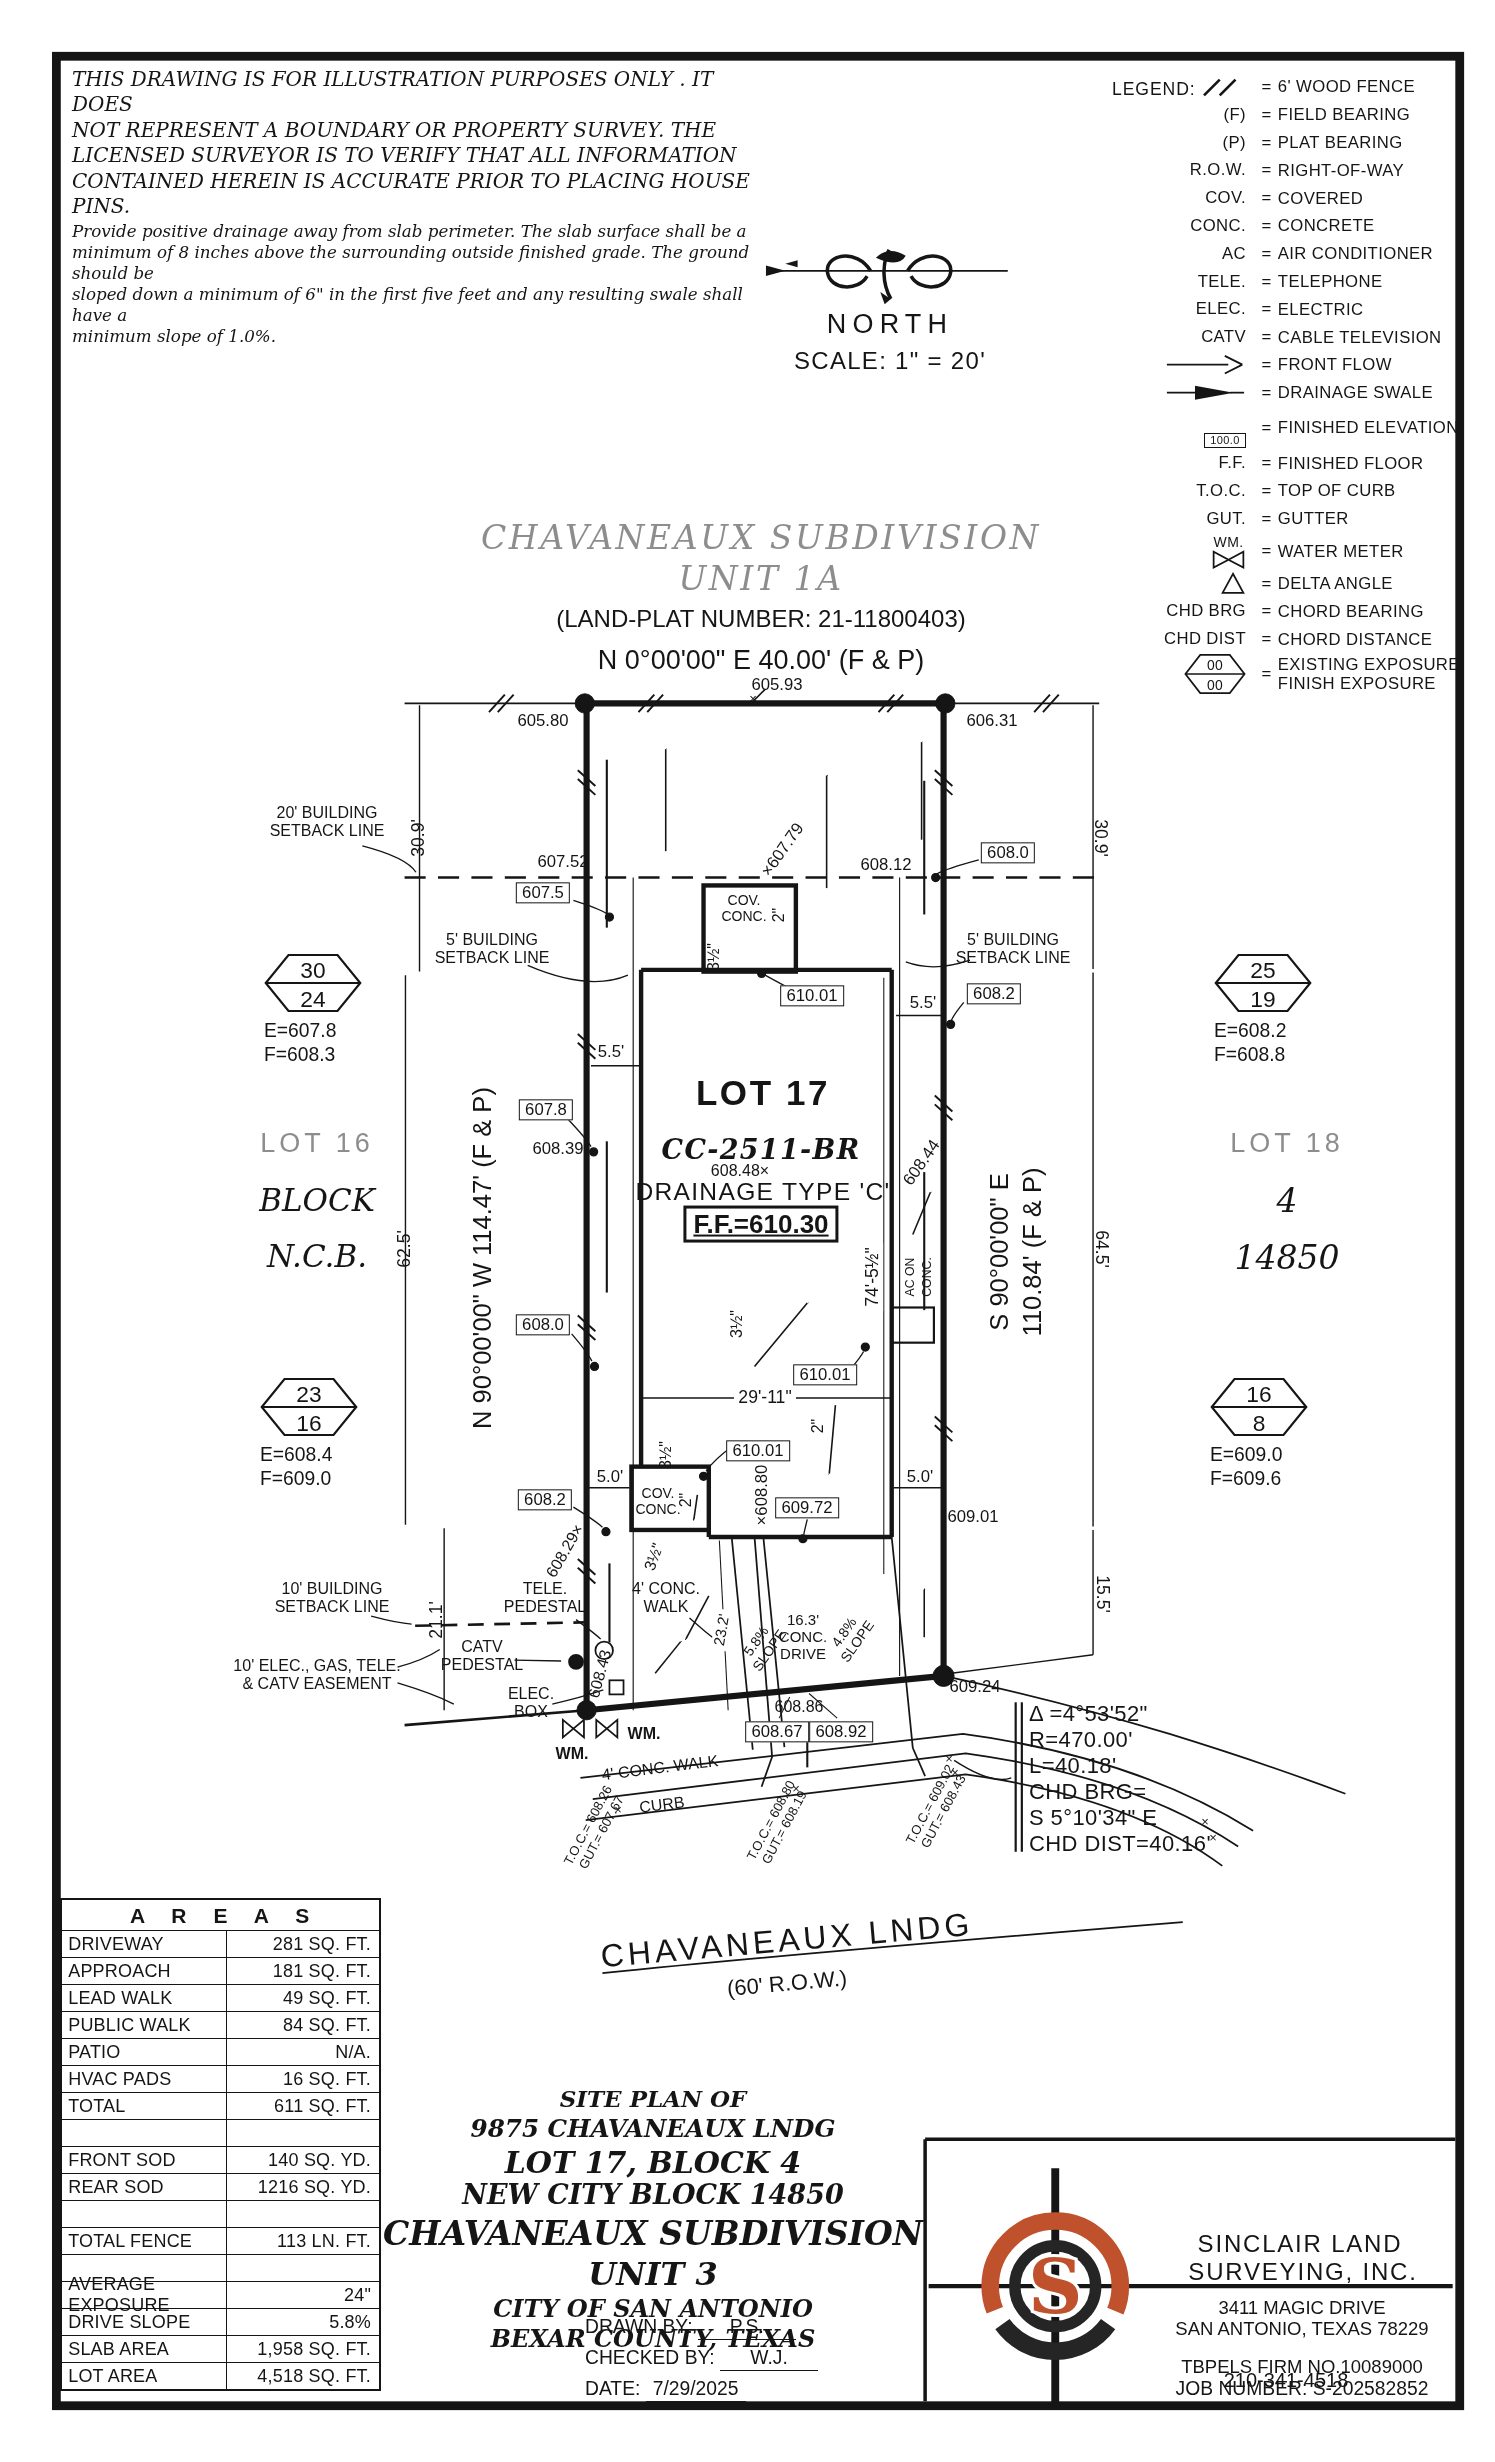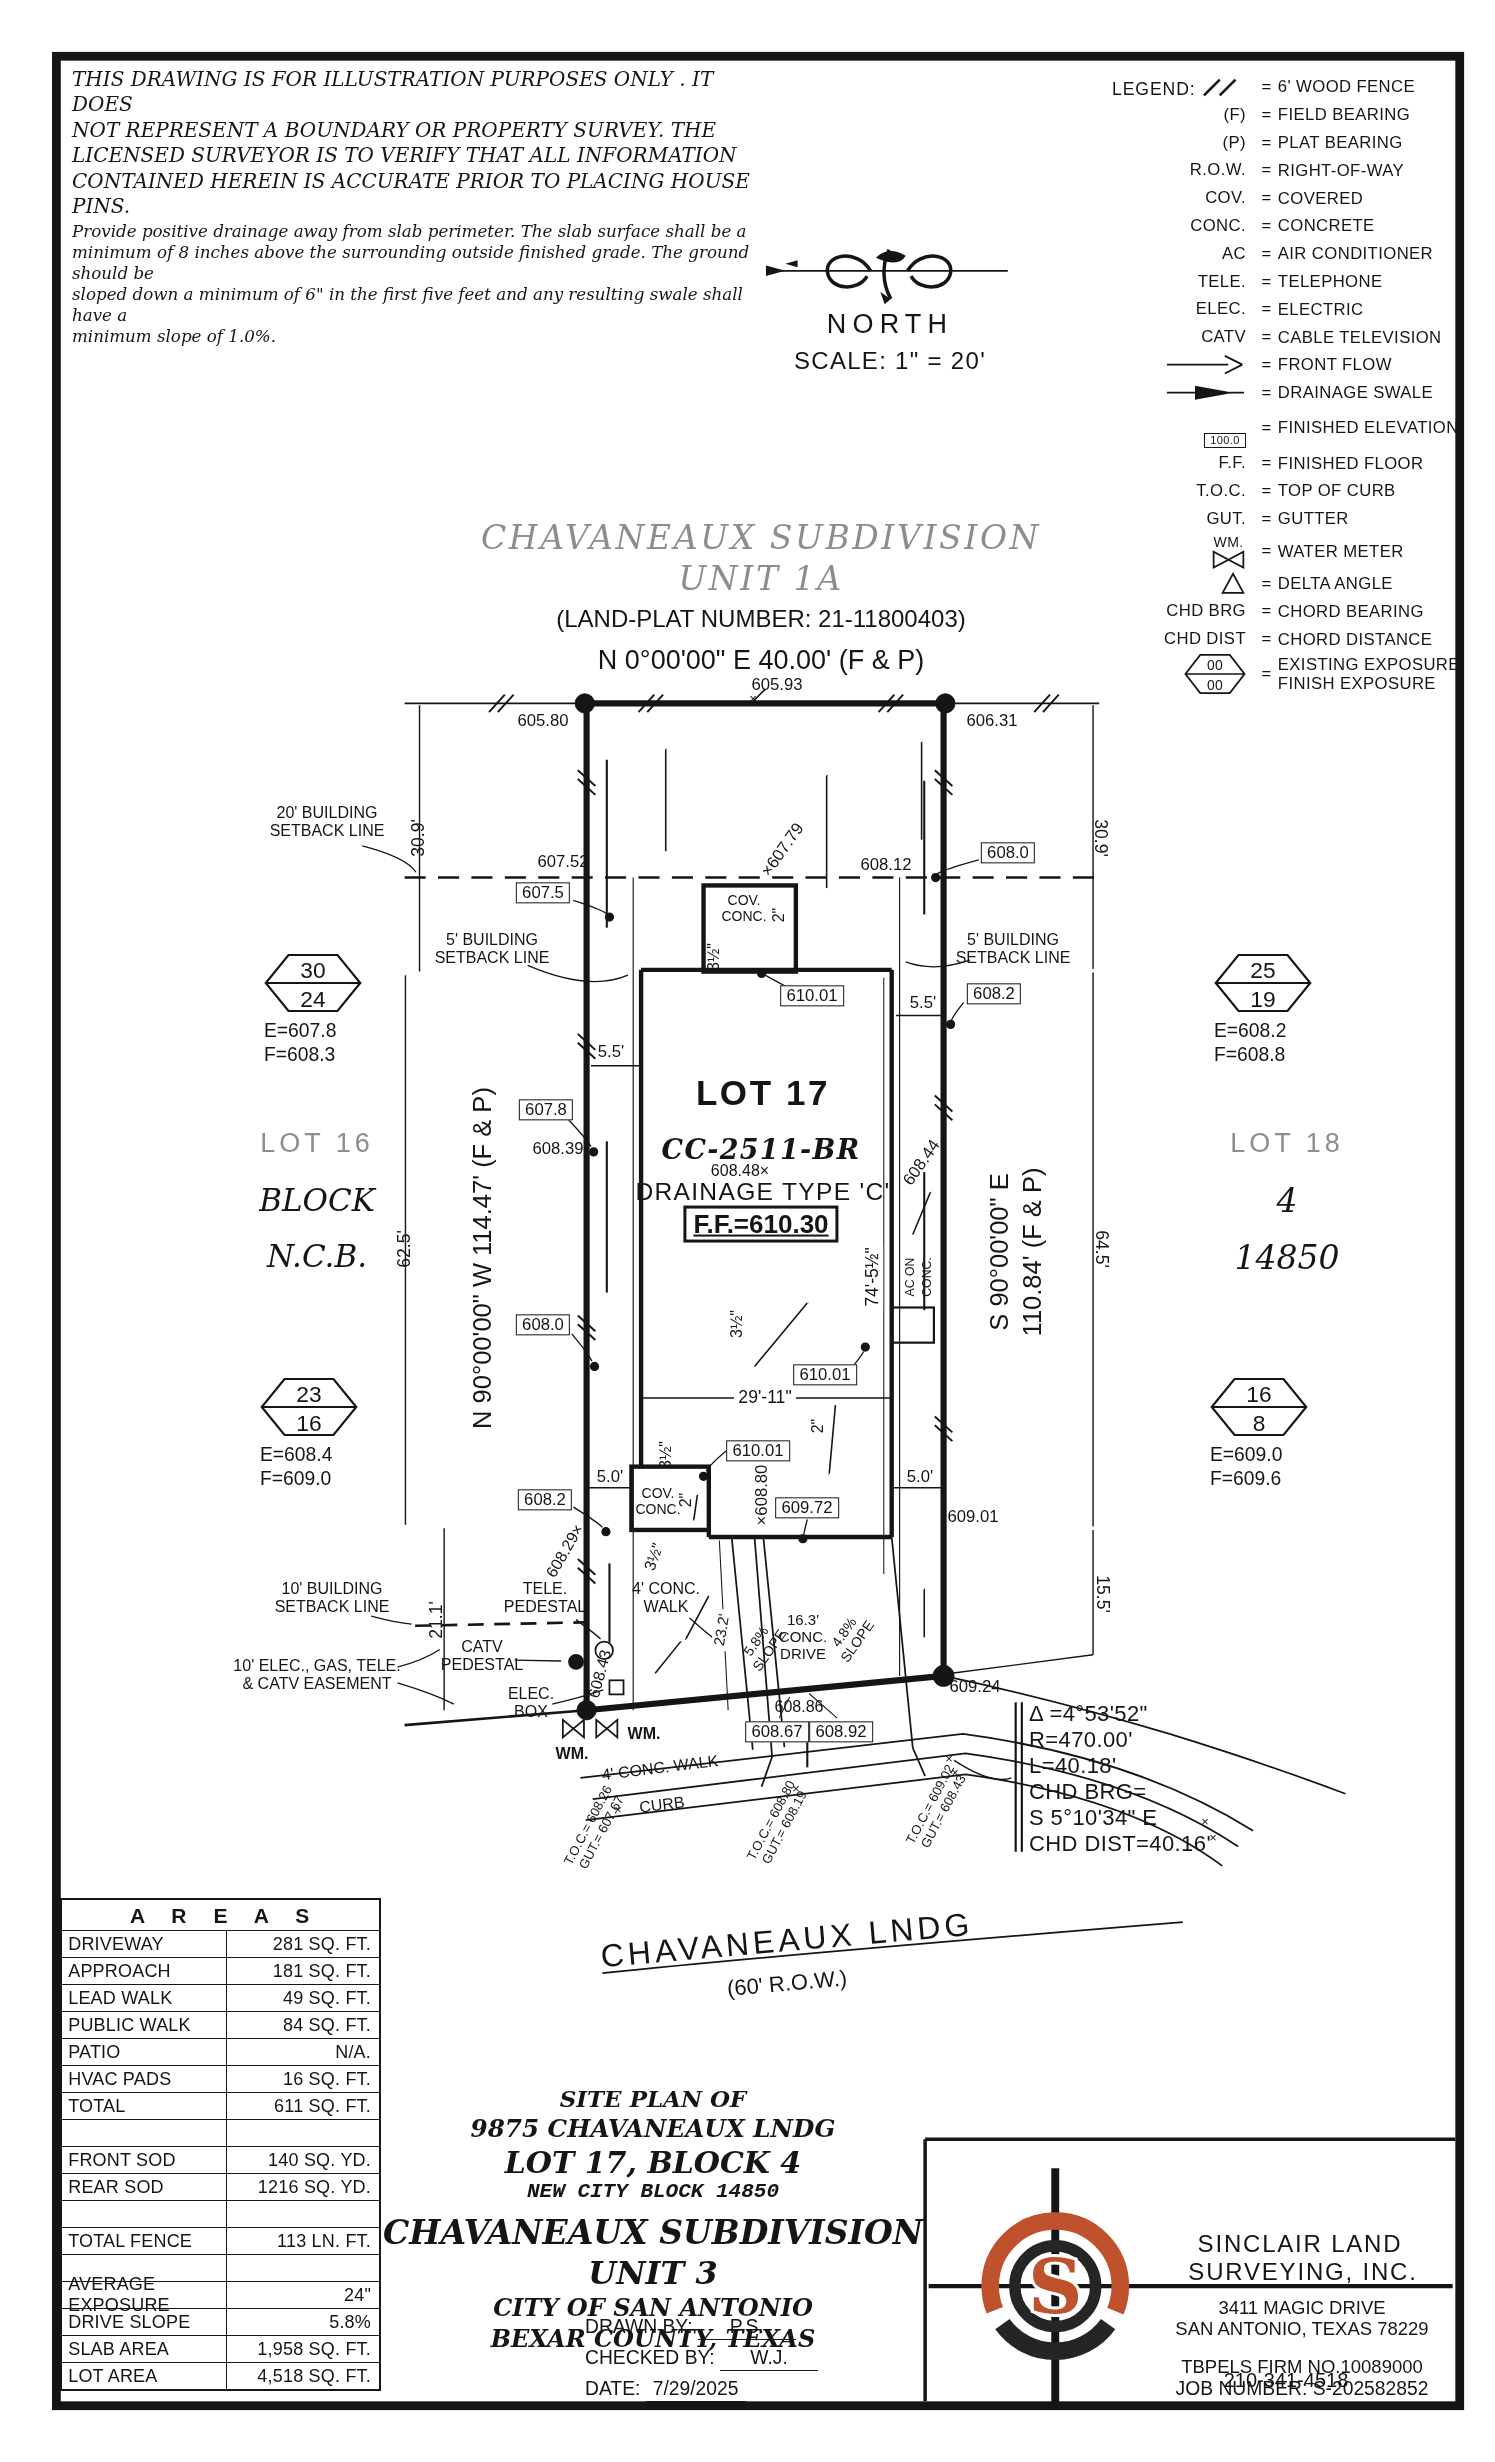--- a/index.html
+++ b/index.html
@@ -628,21 +628,21 @@
           <div class="ar-l">LOT AREA</div>
           <div class="ar-v">4,518 SQ. FT.</div>
         </div>
       </div>
   </div>
 
   <div id="titleblock">
       <div style="font-size: 23px; margin-bottom: 3.5px;">SITE  PLAN  OF</div>
       <div style="font-size: 24.6px; margin-bottom: 3.5px;">9875  CHAVANEAUX  LNDG</div>
       <div style="font-size: 30px; margin-bottom: 0;">LOT  17,  BLOCK  4</div>
-      <div style="font-size: 21px; margin-bottom: 12px; font-family: Liberation Mono, monospace;">NEW  CITY  BLOCK  14850</div>
+      <div style="font-size: 27px; margin-bottom: 6px;">NEW  CITY  BLOCK  14850</div>
       <div style="font-size: 33px; margin-bottom: 3.5px;">CHAVANEAUX  SUBDIVISION</div>
       <div style="font-size: 32px; margin-bottom: 3.5px;">UNIT  3</div>
       <div style="font-size: 24px; margin-bottom: 3.5px;">CITY  OF  SAN  ANTONIO</div>
       <div style="font-size: 24px; margin-bottom: 3.5px;">BEXAR  COUNTY,  TEXAS</div>
     </div>
   <div id="tb-fields">
       <div class="tbf-row"><span>DRAWN  BY:  </span><span class="tbf-val">P.S.</span></div>
       <div class="tbf-row"><span>CHECKED  BY:  </span><span class="tbf-val">W.J.</span></div>
       <div class="tbf-row"><span>DATE:  </span><span class="tbf-val">7/29/2025</span></div>
     </div>

